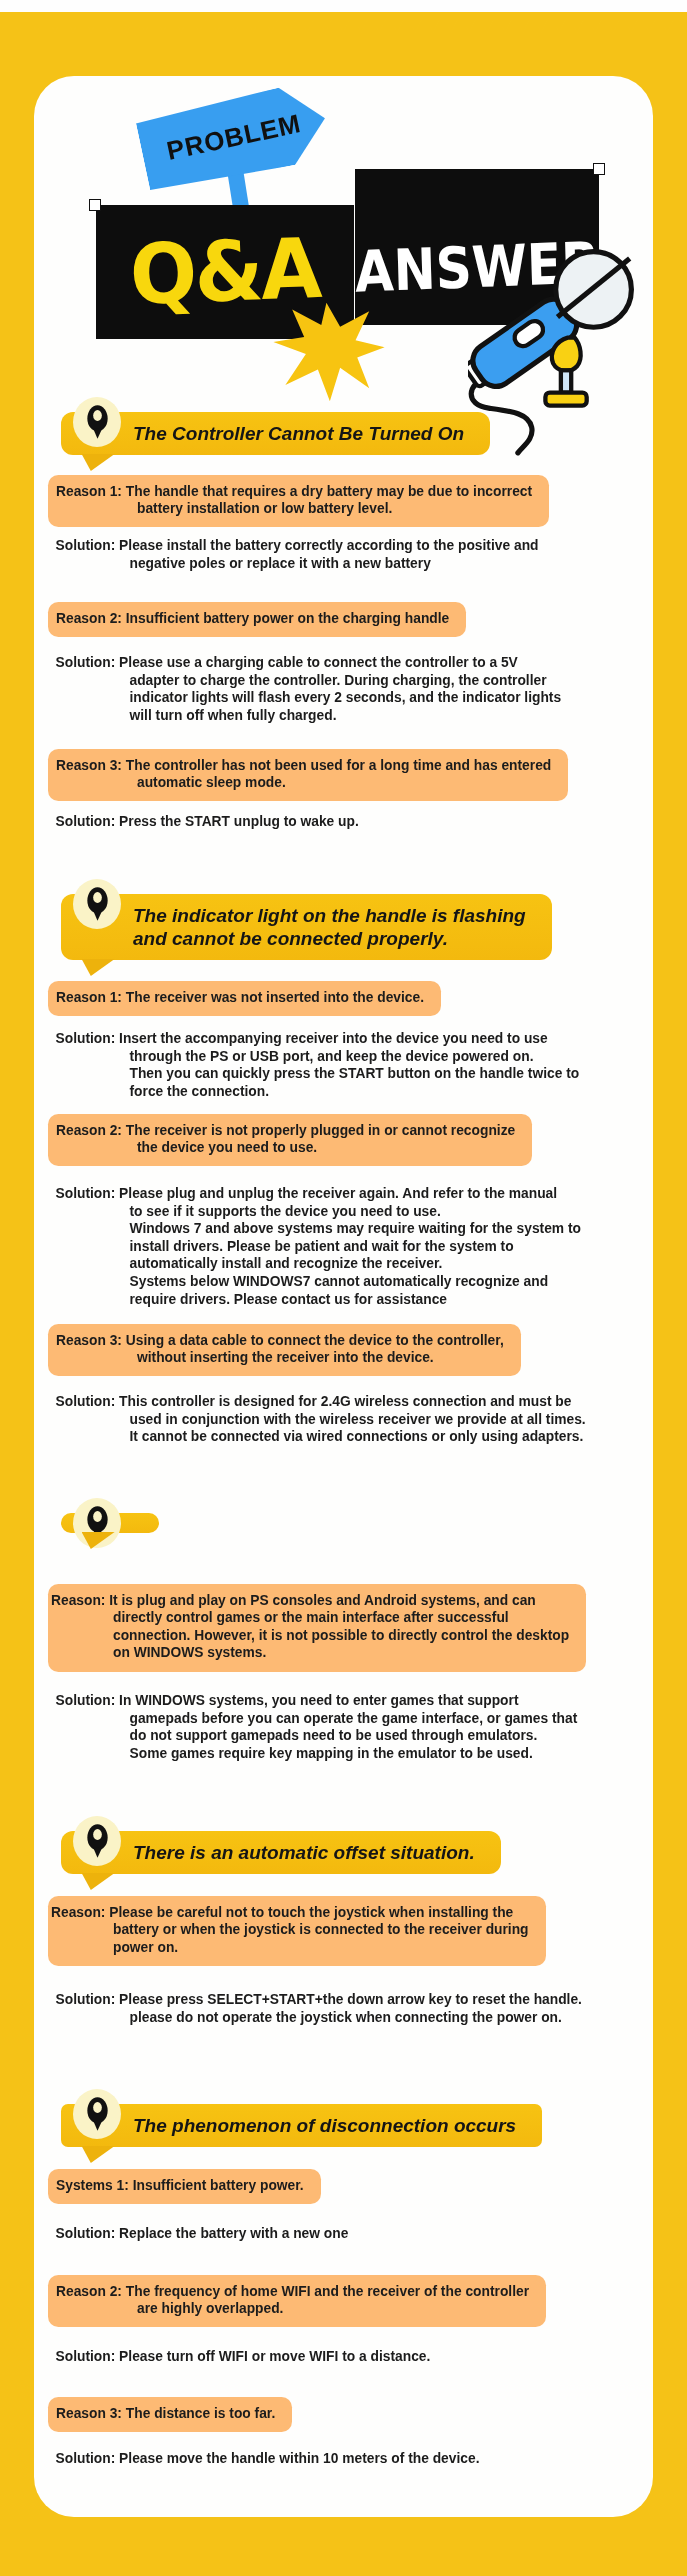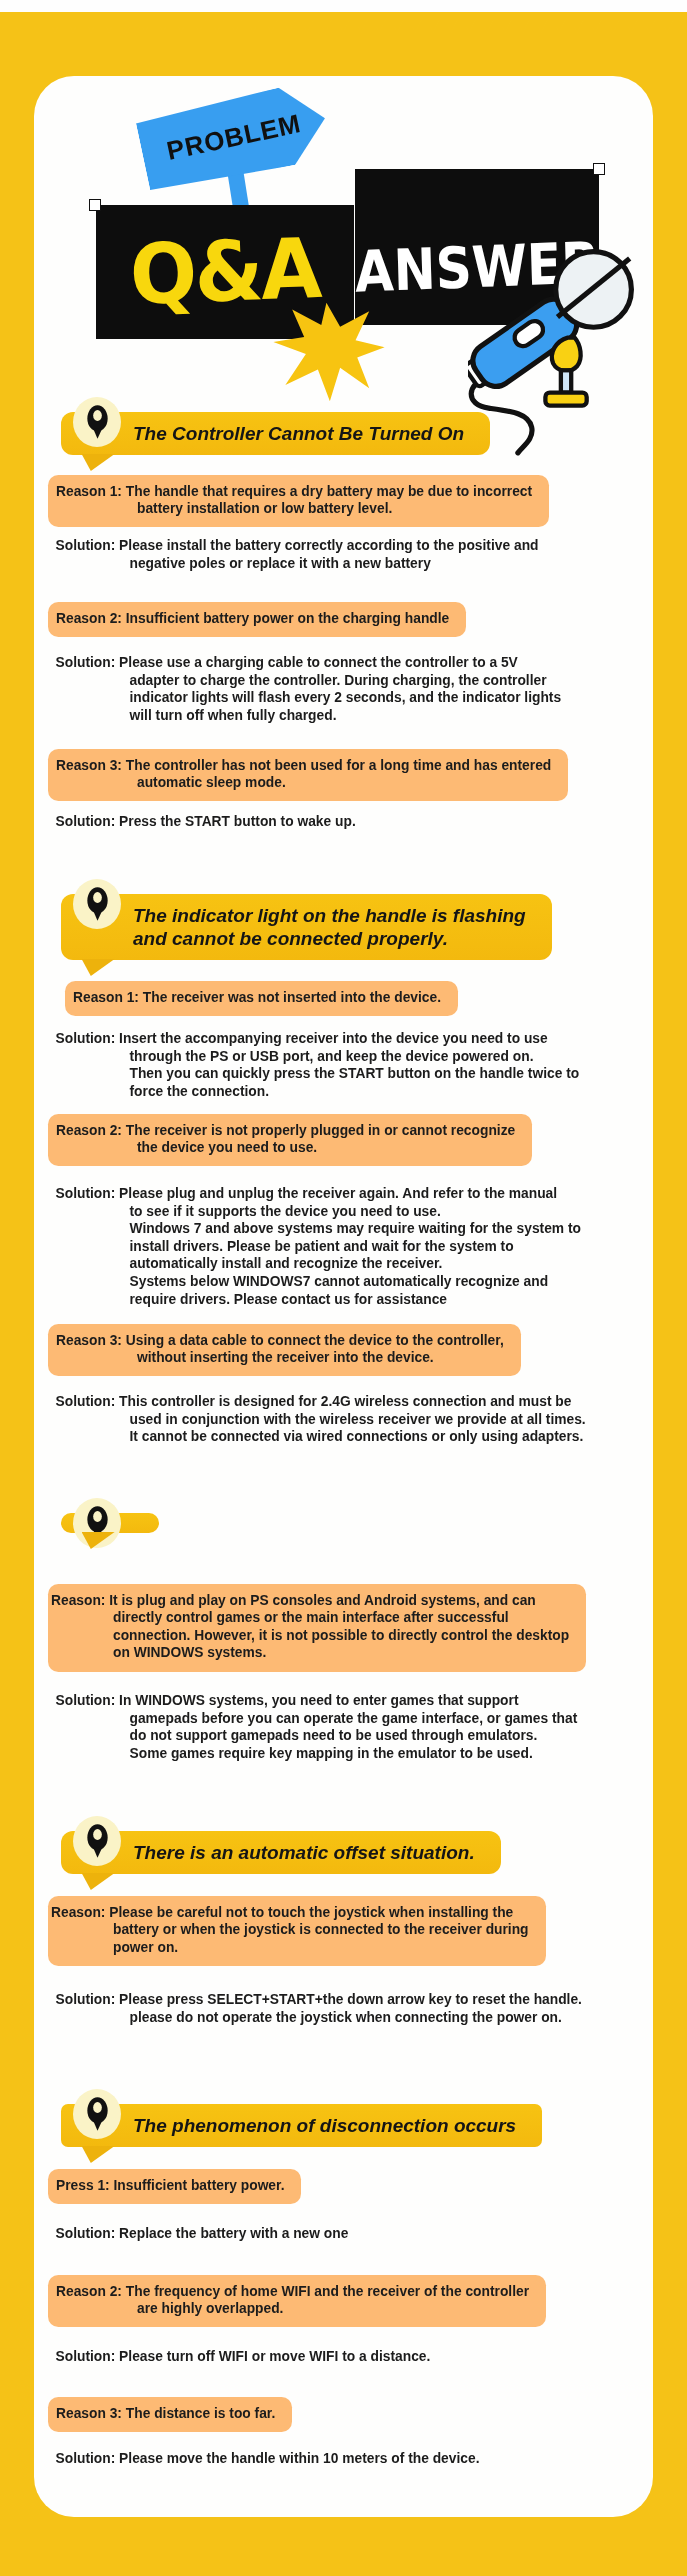--- a/index.html
+++ b/index.html
@@ -145,34 +145,34 @@
 battery installation or low battery level.</p>
       <p class="entry solution" style="top: 461px;">Solution: Please install the battery correctly according to the positive and
 negative poles or replace it with a new battery</p>
       <p class="entry reason" style="top: 526px;">Reason 2: Insufficient battery power on the charging handle</p>
       <p class="entry solution" style="top: 578px;">Solution: Please use a charging cable to connect the controller to a 5V
 adapter to charge the controller. During charging, the controller
 indicator lights will flash every 2 seconds, and the indicator lights
 will turn off when fully charged.</p>
       <p class="entry reason" style="top: 673px;">Reason 3: The controller has not been used for a long time and has entered
 automatic sleep mode.</p>
-      <p class="entry solution" style="top: 737px;">Solution: Press the START button to wake up.</p>
+      <p class="entry solution" style="top: 737px;">Solution: Press the START unplug to wake up.</p>
       <div class="sec-header" style="top: 818px;">
         <span class="pin">
           <svg width="29" height="38" viewBox="0 0 40 50">
             <ellipse cx="20" cy="20" rx="14" ry="18" fill="#111"></ellipse>
             <ellipse cx="20" cy="16" rx="6" ry="7.5" fill="#FAF3C7"></ellipse>
             <path d="M14 34 L20 48 L27 33 Z" fill="#111"></path>
           </svg>
         </span>
         <span class="sec-title">The indicator light on the handle is flashing
 and cannot be connected properly.</span>
         <span class="bar-tail"></span>
       </div>
-      <p class="entry reason" style="top: 905px; margin-left: 17px;">Reason 1: The receiver was not inserted into the device.</p>
+      <p class="entry reason" style="top: 905px;">Reason 1: The receiver was not inserted into the device.</p>
       <p class="entry solution" style="top: 954px;">Solution: Insert the accompanying receiver into the device you need to use
 through the PS or USB port, and keep the device powered on.
 Then you can quickly press the START button on the handle twice to
 force the connection.</p>
       <p class="entry reason" style="top: 1038px;">Reason 2: The receiver is not properly plugged in or cannot recognize
 the device you need to use.</p>
       <p class="entry solution" style="top: 1109px;">Solution: Please plug and unplug the receiver again. And refer to the manual
 to see if it supports the device you need to use.
 Windows 7 and above systems may require waiting for the system to
 install drivers. Please be patient and wait for the system to
@@ -222,21 +222,21 @@
         <span class="pin">
           <svg width="29" height="38" viewBox="0 0 40 50">
             <ellipse cx="20" cy="20" rx="14" ry="18" fill="#111"></ellipse>
             <ellipse cx="20" cy="16" rx="6" ry="7.5" fill="#FAF3C7"></ellipse>
             <path d="M14 34 L20 48 L27 33 Z" fill="#111"></path>
           </svg>
         </span>
         <span class="sec-title">The phenomenon of disconnection occurs</span>
         <span class="bar-tail"></span>
       </div>
-      <p class="entry reason" style="top: 2093px;">Press 1: Insufficient battery power.</p>
+      <p class="entry reason" style="top: 2093px;">Systems 1: Insufficient battery power.</p>
       <p class="entry solution" style="top: 2149px;">Solution: Replace the battery with a new one</p>
       <p class="entry reason" style="top: 2199px;">Reason 2: The frequency of home WIFI and the receiver of the controller
 are highly overlapped.</p>
       <p class="entry solution" style="top: 2272px;">Solution: Please turn off WIFI or move WIFI to a distance.</p>
       <p class="entry reason" style="top: 2321px;">Reason 3: The distance is too far.</p>
       <p class="entry solution" style="top: 2374px;">Solution: Please move the handle within 10 meters of the device.</p>
     </div>
 </div>
 
 

